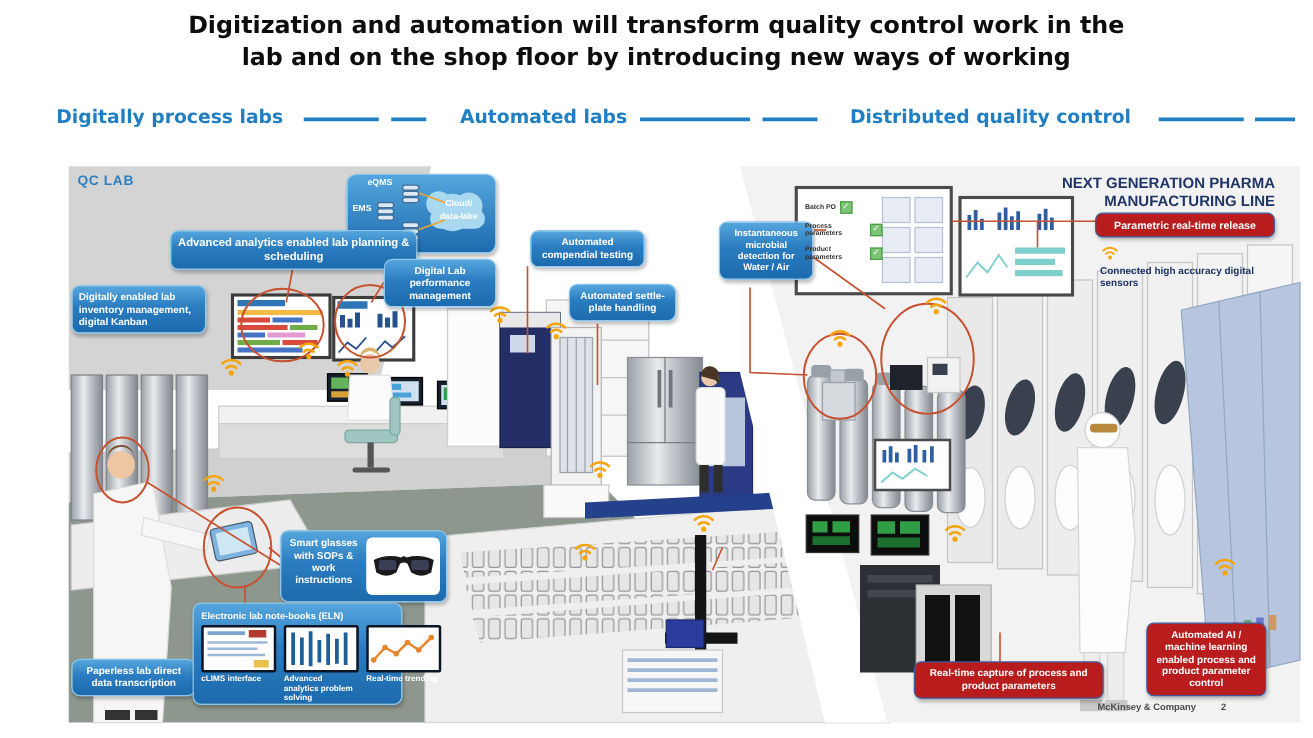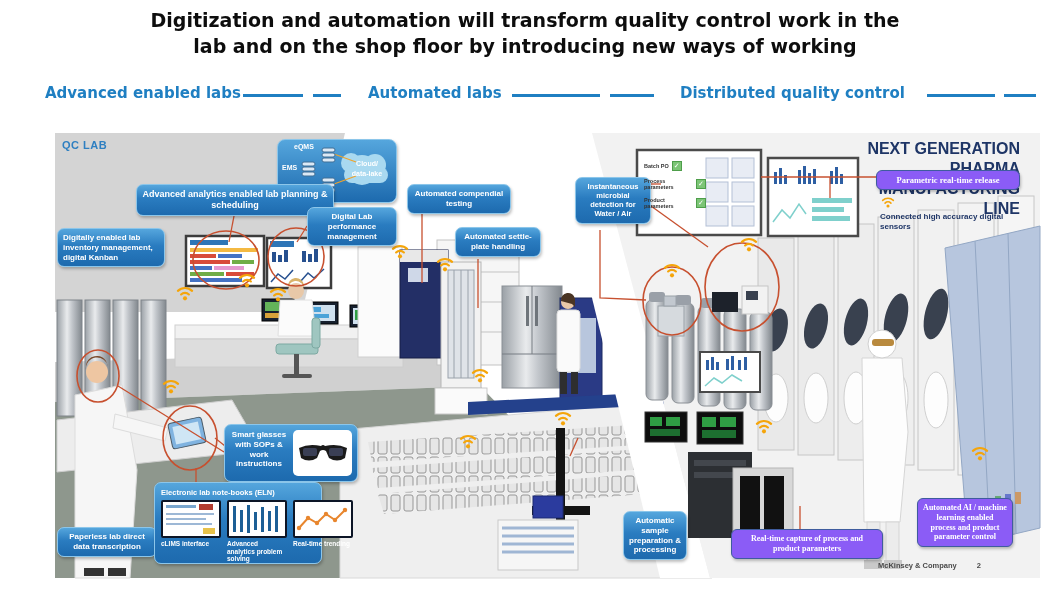--- a/index.html
+++ b/index.html
@@ -10,25 +10,25 @@
          line-height:1.38;color:#0d0d0d;}
   .stage-label{position:absolute;top:84px;font-family:"DejaVu Sans",sans-serif;
          font-weight:bold;font-size:15px;color:#1f7fc2;white-space:nowrap;}
   .dash{position:absolute;top:94px;height:3px;background:#1f7fc2;}
   #scene{position:absolute;left:0;top:0;width:1050px;height:590px;pointer-events:none;}
   .bubble{position:absolute;z-index:3;box-sizing:border-box;border-radius:7px;
          background:linear-gradient(180deg,#55a6dd 0%,#2a7cc0 45%,#1d6aae 100%);
          border:1px solid #8cc6ea;color:#fff;font-weight:bold;font-size:8px;
          line-height:1.22;text-align:center;padding:4px 5px;
          box-shadow:1px 2px 3px rgba(0,0,0,.25);}
-  .navy{background:#8b5cf6;border:1px solid #3f5c9e;border-radius:6px;font-family:Liberation Serif, serif;}
+  .navy{background:#b91c1c;border:1px solid #3f5c9e;border-radius:6px;}
   .lefttext{text-align:left;}
   .qc-lab{position:absolute;z-index:3;color:#2e7fc1;font-weight:bold;font-size:11px;
          letter-spacing:.5px;}
-  .nextgen{position:absolute;z-index:3;color:#1e3566;font-weight:bold;font-size:16px;
+  .nextgen{position:absolute;z-index:3;color:#1e3566;font-weight:bold;font-size:12px;
          text-align:right;line-height:1.25;}
   .sensors-note{position:absolute;z-index:3;display:flex;gap:4px;align-items:flex-start;
          color:#1e3566;font-weight:bold;font-size:8px;line-height:1.25;text-align:left;flex-direction:column;}
   .cloudbox{position:absolute;z-index:3;width:118px;height:62px;border-radius:8px;
          background:linear-gradient(180deg,#55a6dd,#1d6aae);border:1px solid #8cc6ea;
          box-shadow:1px 2px 3px rgba(0,0,0,.25);}
   .cloudbox .lbl{position:absolute;color:#fff;font-weight:bold;font-size:7px;}
   .eln{padding:5px 6px;}
   .eln .eln-title{font-size:7.5px;text-align:left;margin-bottom:3px;}
   .eln .row{display:flex;gap:6px;}
@@ -55,21 +55,21 @@
 </head>
 <body>
 
 <div id="app">
 
   <div class="title">
     <div>Digitization and automation will transform quality control work in the</div>
     <div>lab and on the shop floor by introducing new ways of working</div>
   </div>
 
-  <div class="stage-label" style="left:45px;">Advanced enabled labs</div>
+  <div class="stage-label" style="left:45px;">Digitally process labs</div>
   <div class="dash" style="left:243px;width:60px;"></div>
   <div class="dash" style="left:313px;width:28px;"></div>
   <div class="stage-label" style="left:368px;">Automated labs</div>
   <div class="dash" style="left:512px;width:88px;"></div>
   <div class="dash" style="left:610px;width:44px;"></div>
   <div class="stage-label" style="left:680px;">Distributed quality control</div>
   <div class="dash" style="left:927px;width:68px;"></div>
   <div class="dash" style="left:1004px;width:32px;"></div>
 
   <svg id="scene" viewBox="0 0 1050 590">
@@ -448,24 +448,23 @@
     <div class="lbl" style="left:16px;top:3px;">eQMS</div>
     <div class="lbl" style="left:4px;top:24px;">EMS</div>
     <div class="lbl" style="left:16px;top:50px;">cLIMS</div>
     <div class="lbl" style="left:66px;top:20px;width:46px;text-align:center;">Cloud/</div>
     <div class="lbl" style="left:66px;top:30px;width:46px;text-align:center;">data-lake</div>
   </div>
 
   <div class="bubble lefttext" style="left:57px;top:228px;width:108px;">Digitally enabled lab inventory management, digital Kanban</div>
   <div class="bubble" style="left:136px;top:184px;width:198px;font-size:9px;">Advanced analytics enabled lab planning &amp; scheduling</div>
   <div class="bubble" style="left:307px;top:207px;width:90px;">Digital Lab performance management</div>
-  <div class="bubble" style="left:407px;top:184px;width:104px;">Automated compendial testing</div>
+  <div class="bubble" style="left:424px;top:184px;width:92px;">Automated compendial testing</div>
   <div class="bubble" style="left:455px;top:227px;width:86px;">Automated settle-plate handling</div>
   <div class="bubble" style="left:575px;top:177px;width:76px;font-size:7.5px;">Instantaneous microbial detection for Water / Air</div>
-  <div class="bubble" style="left:623px;top:511px;width:64px;">Automatic sample preparation &amp; processing</div>
   <div class="bubble" style="left:57px;top:527px;width:100px;">Paperless lab direct data transcription</div>
 
   <div class="bubble glassbox" style="left:224px;top:424px;width:134px;height:58px;">
     <div class="txt">Smart glasses with SOPs &amp; work instructions</div>
     <div class="thumb">
       <svg width="52" height="26" viewBox="0 0 52 26">
         <path d="M2,8 q10,-5 22,-2 q2,-2 4,0 q12,-3 22,2 l-2,10 q-8,5 -16,0 l-3,-7 q-3,-2 -6,0 l-3,7 q-8,5 -16,0 z" fill="#1a1a1a"></path>
         <rect x="6" y="8" width="14" height="8" rx="2" fill="#3a3f55"></rect>
         <rect x="32" y="8" width="14" height="8" rx="2" fill="#3a3f55"></rect>
       </svg>

